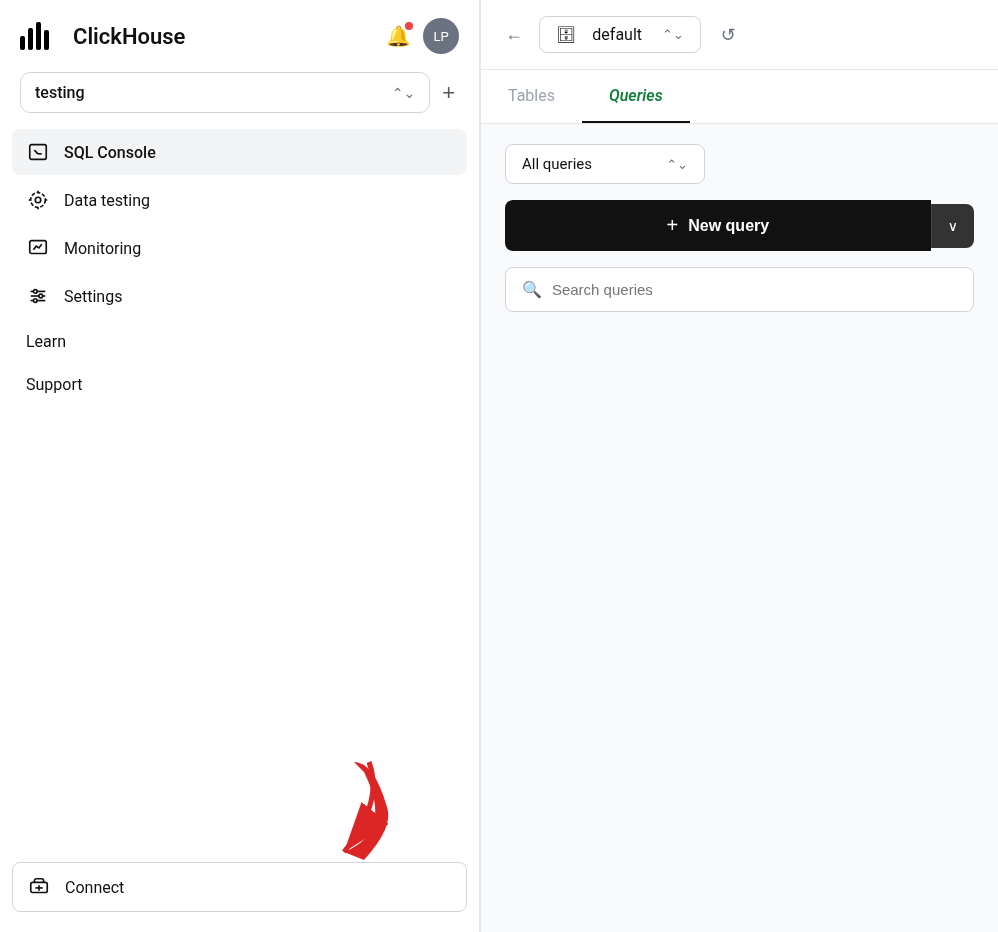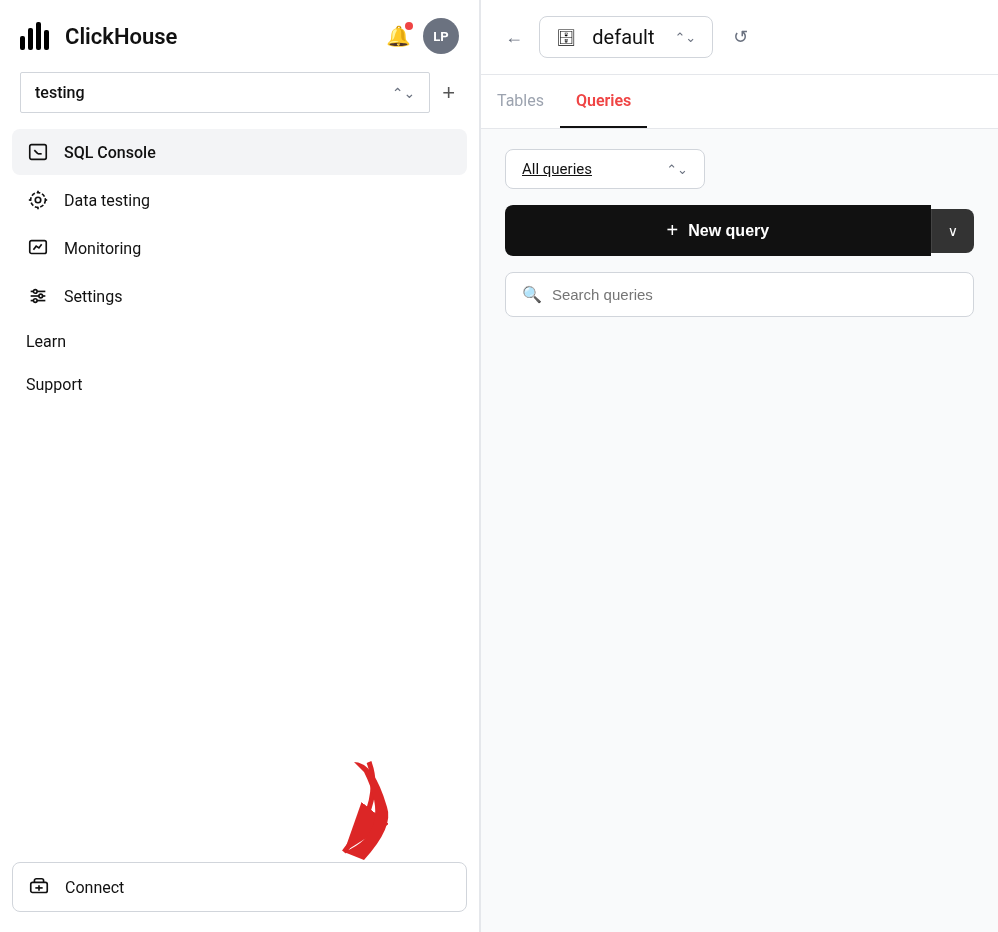--- a/index.html
+++ b/index.html
@@ -27,21 +27,21 @@
       display: flex;
       align-items: center;
       padding: 18px 20px;
       gap: 12px;
       border-bottom: none;
     }
 
     .logo-icon {
       display: flex;
       align-items: center;
-      gap: 12px;
+      gap: 20px;
     }
 
     .logo-bars {
       display: flex;
       align-items: flex-end;
       gap: 3px;
       height: 28px;
     }
 
     .logo-bar {
@@ -87,21 +87,21 @@
     .avatar {
       width: 36px;
       height: 36px;
       background: #6b7280;
       border-radius: 50%;
       display: flex;
       align-items: center;
       justify-content: center;
       color: #fff;
       font-size: 13px;
-      font-weight: 700;
+      font-weight: 400;
       cursor: pointer;
     }
 
     .workspace-name {
       font-size: 16px;
       font-weight: 500;
       color: #111;
     }
 
     .workspace-chevron {
@@ -125,21 +125,21 @@
       margin: 0 20px 16px 20px;
     }
 
     .workspace-selector-inner {
       flex: 1;
       display: flex;
       align-items: center;
       justify-content: space-between;
       padding: 10px 14px;
       border: 1.5px solid #d1d5db;
-      border-radius: 2px;
+      border-radius: 10px;
       cursor: pointer;
       background: #fff;
     }
 
     
     .nav-list {
       list-style: none;
       padding: 0 12px;
       flex: 1;
     }
@@ -228,21 +228,21 @@
       gap: 8px;
       padding: 8px 16px;
       border: 1.5px solid #d1d5db;
       border-radius: 8px;
       cursor: pointer;
       background: #fff;
       min-width: 160px;
     }
 
     .db-name {
-      font-size: 20px;
+      font-size: 16px;
       color: #111;
       font-weight: 400;
     }
 
     .db-chevron {
       margin-left: auto;
       color: #6b7280;
       font-size: 13px;
     }
 
@@ -257,32 +257,33 @@
     }
 
     
     .tabs {
       display: flex;
       background: #fff;
       border-bottom: 1px solid #e5e7eb;
     }
 
     .tab {
-      padding: 16px 16px;
+      padding: 16px 27px;
       font-size: 16px;
       color: #9ca3af;
       cursor: pointer;
       border-bottom: 2px solid transparent;
       font-weight: 400;
     }
 
     .tab.active {
-      color: #ef4444;
+      color: #15803d;
       font-weight: 600;
       border-bottom: 2px solid #111;
+      font-style: italic;
     }
 
     
     .content {
       padding: 20px 24px;
       display: flex;
       flex-direction: column;
       gap: 16px;
     }
 
@@ -299,21 +300,20 @@
       border: 1.5px solid #d1d5db;
       border-radius: 8px;
       background: #fff;
       cursor: pointer;
       min-width: 200px;
     }
 
     .all-queries-label {
       font-size: 15px;
       color: #111;
-      text-decoration: underline;
     }
 
     .new-query-row {
       display: flex;
       align-items: center;
       gap: 0;
     }
 
     .new-query-btn {
       flex: 1;

